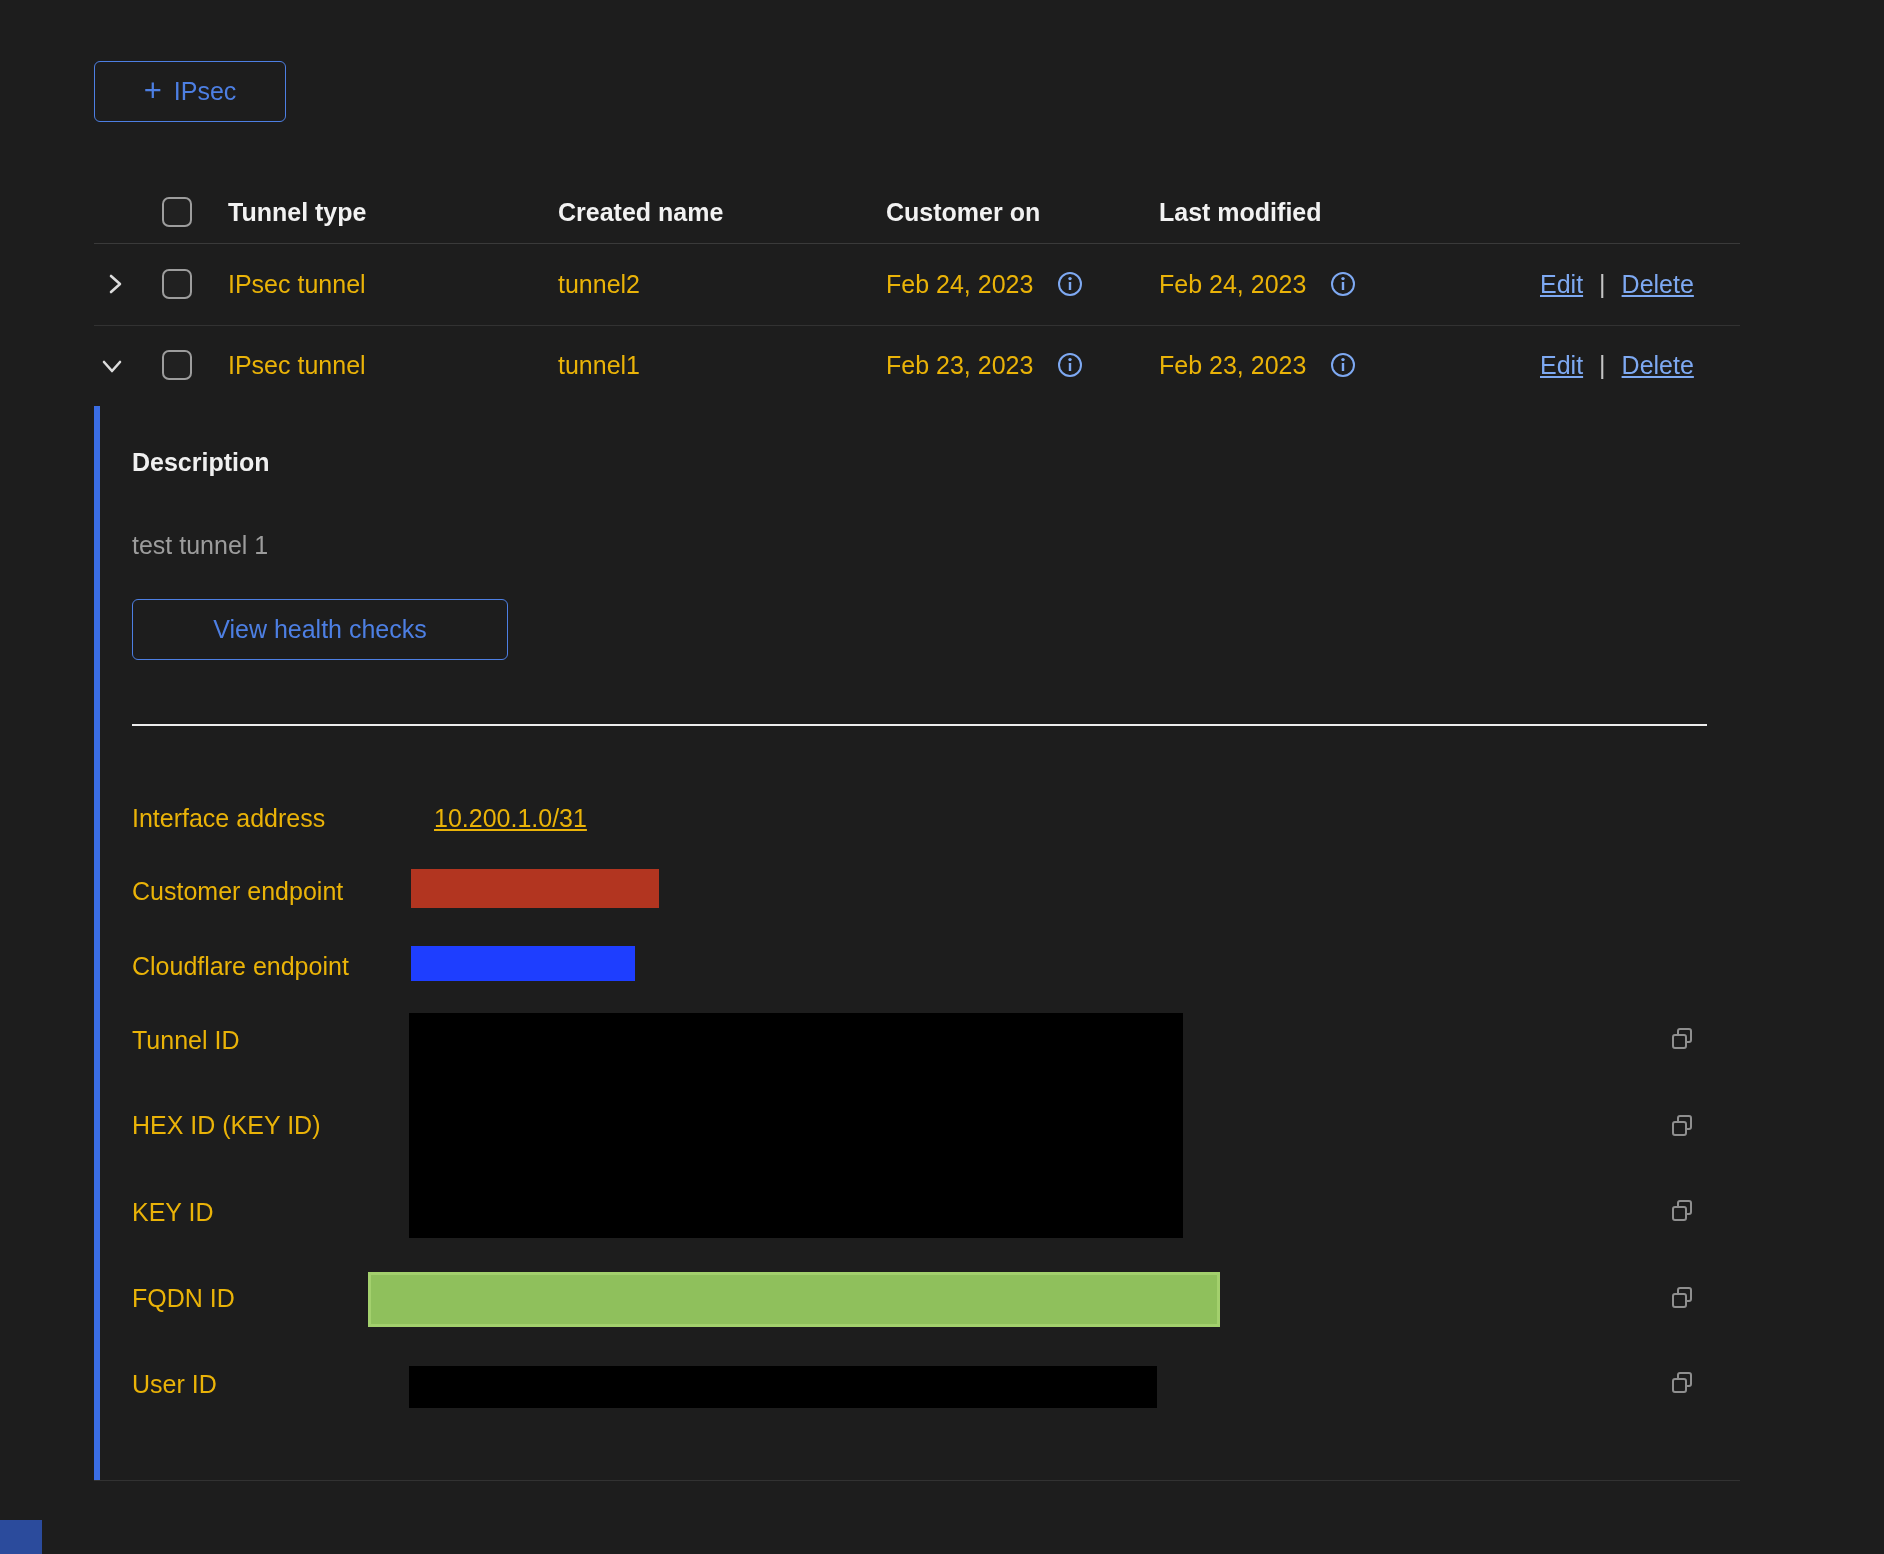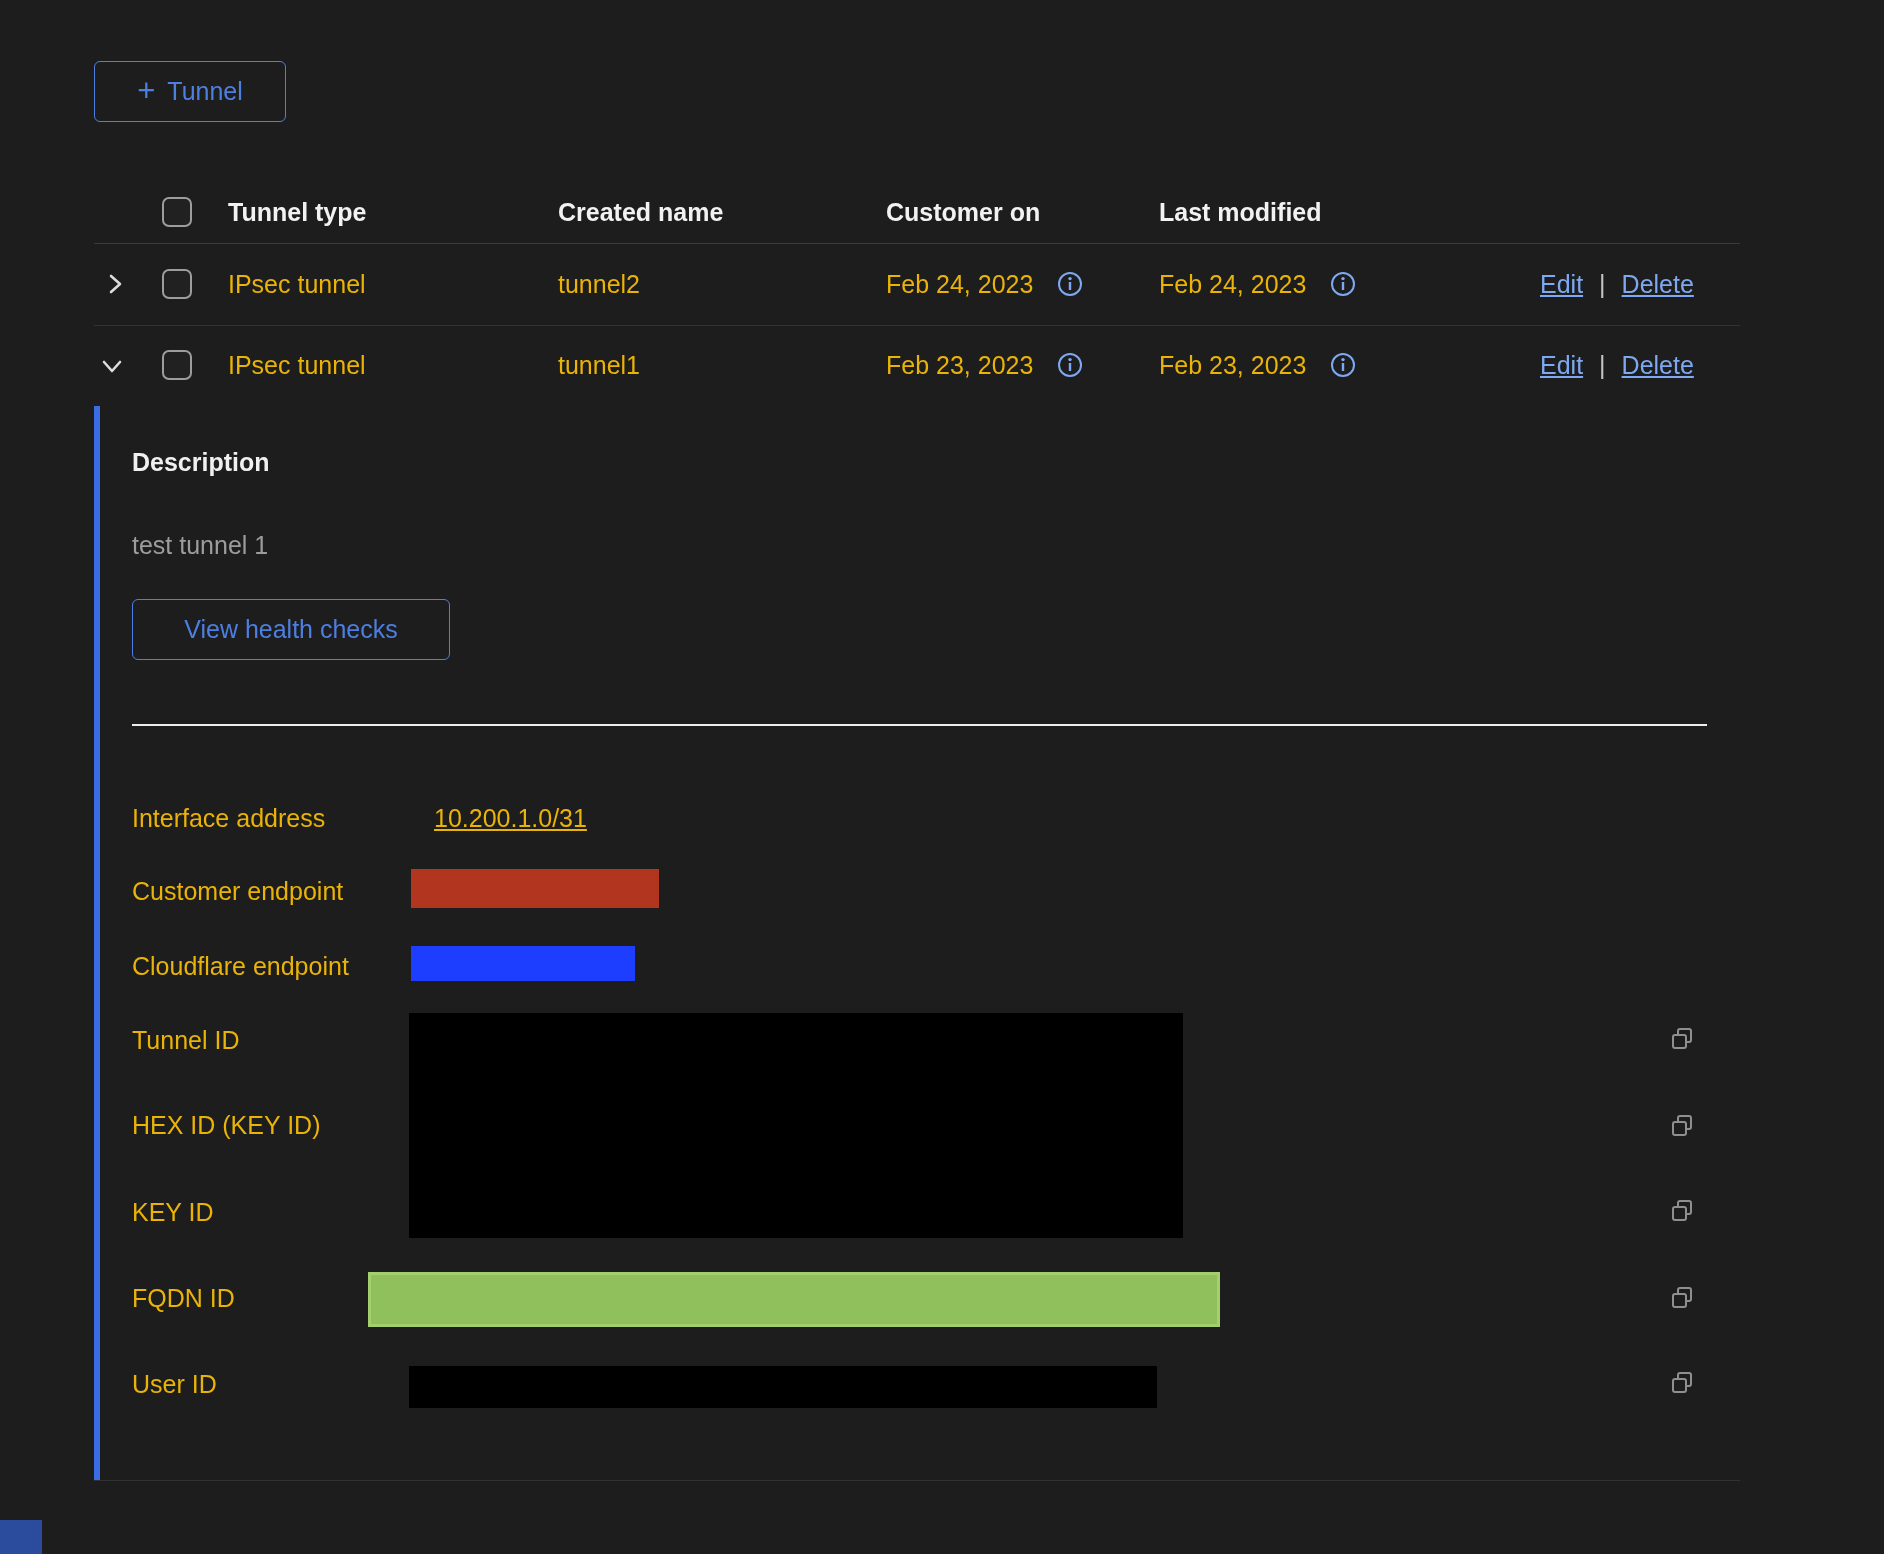--- a/index.html
+++ b/index.html
@@ -45,21 +45,21 @@
   .block{position:absolute;}
   .copy-btn{position:absolute;background:none;border:none;padding:0;cursor:pointer;color:#8f8f8f;}
 </style>
 </head>
 <body>
 
 <div class="page">
 
   <button class="btn" style="left:94px;top:61px;width:192px;height:61px;">
     <span class="plus">+</span>
-    <span>Tunnel</span>
+    <span>IPsec</span>
   </button>
 
   <div class="checkbox" style="left:162px;top:197px;"></div>
   <span class="abs txt hdr" style="left:228px;top:197px;">Tunnel type</span>
   <span class="abs txt hdr" style="left:558px;top:197px;">Created name</span>
   <span class="abs txt hdr" style="left:886px;top:197px;">Customer on</span>
   <span class="abs txt hdr" style="left:1159px;top:197px;">Last modified</span>
   <div class="line" style="left:94px;top:243px;width:1646px;"></div>
 
   <button class="chev" style="left:101px;top:270px;">
@@ -129,21 +129,21 @@
     <span class="txt link">Edit</span>
     <span class="txt sep">|</span>
     <span class="txt link">Delete</span>
   </div>
 
   <div class="block" style="left:94px;top:406px;width:6px;height:1075px;background:var(--panel-border);"></div>
 
   <span class="abs txt" style="left:132px;top:447px;font-weight:600;color:#f0f0f0;">Description</span>
   <span class="abs txt muted" style="left:132px;top:530px;">test tunnel 1</span>
 
-  <button class="btn" style="left:132px;top:599px;width:318px;height:61px;">
+  <button class="btn" style="left:132px;top:599px;width:376px;height:61px;">
     <span>View health checks</span>
   </button>
 
   <div class="divider-light" style="left:132px;top:724px;width:1575px;"></div>
 
   <span class="abs txt" style="left:132px;top:803px;">Interface address</span>
   <span class="abs txt" style="left:434px;top:803px;text-decoration:underline;">10.200.1.0/31</span>
 
   <span class="abs txt" style="left:132px;top:876px;">Customer endpoint</span>
   <span class="abs txt" style="left:132px;top:951px;">Cloudflare endpoint</span>

